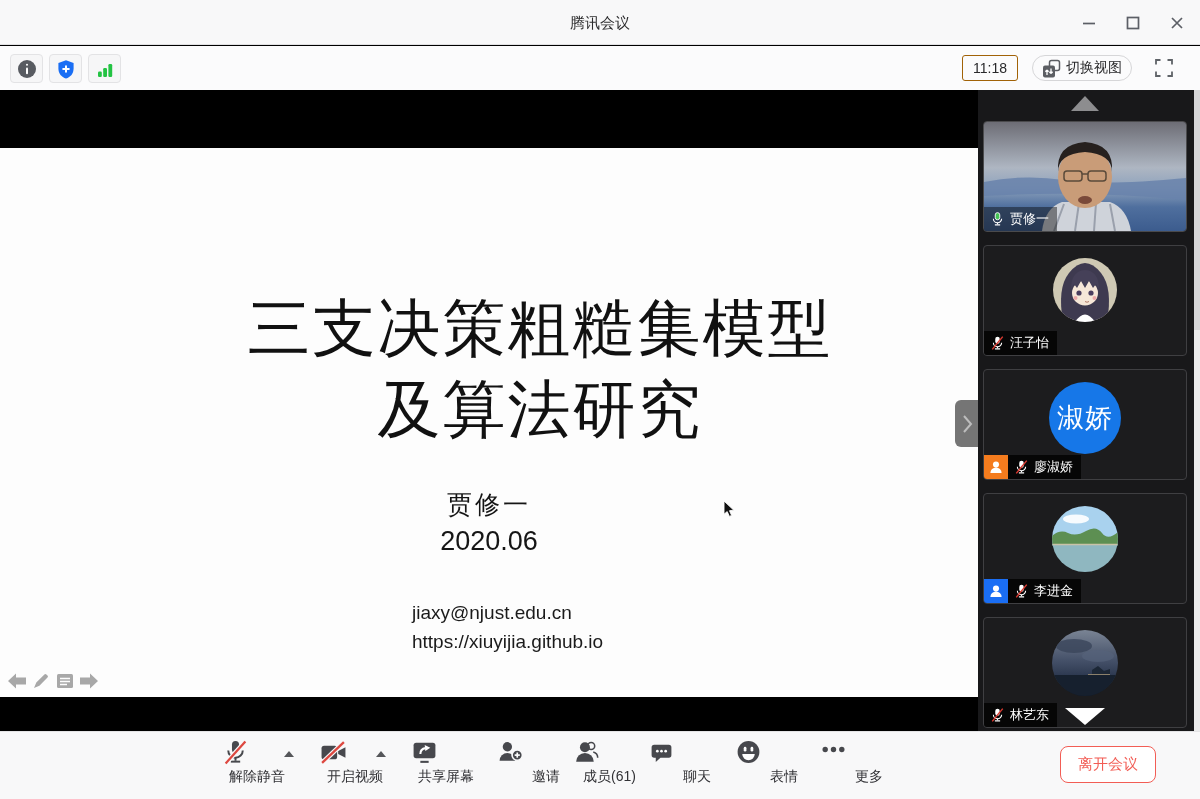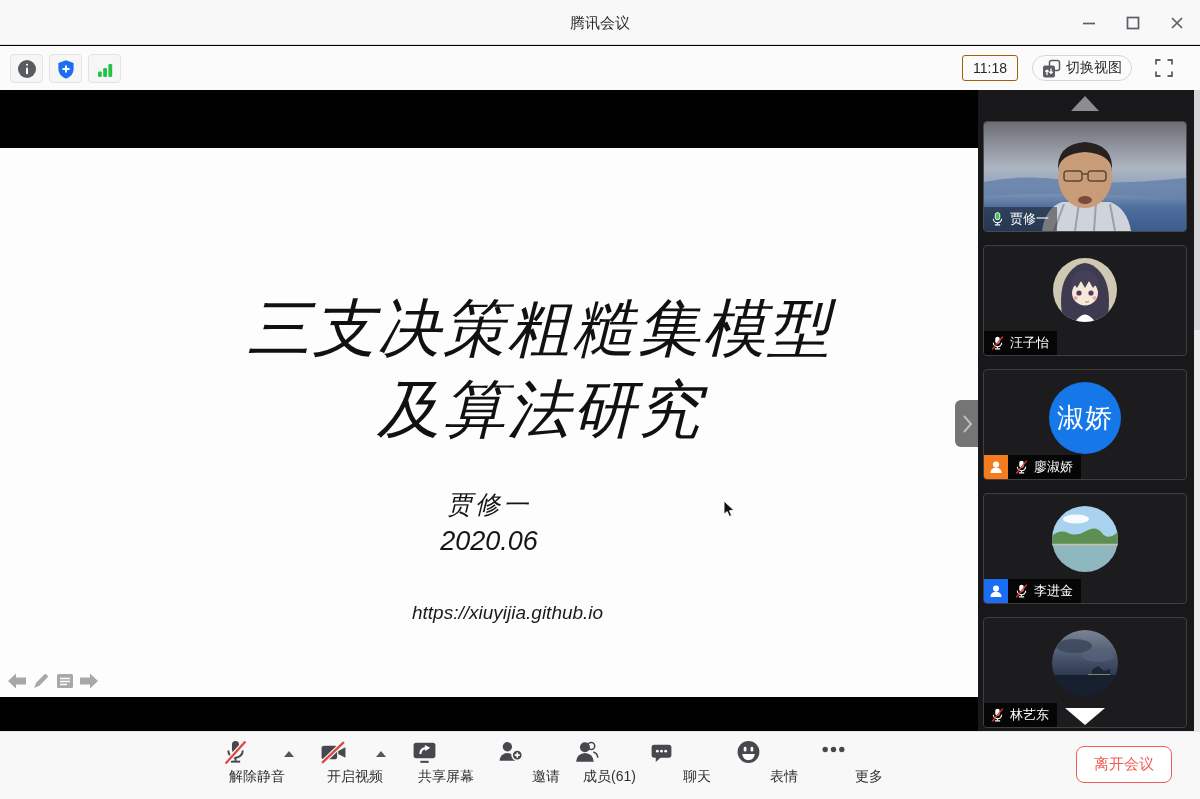--- a/index.html
+++ b/index.html
@@ -25,21 +25,21 @@
     border:1px solid #a16207; border-radius:3px; background:#fbfbfc;
     font-size:14px; color:#28282a; text-align:center; line-height:24px; }
   .switch-view { position:absolute; left:1032px; top:9px; height:26px;
     border:1px solid #d6d6d8; border-radius:13px; background:#fbfbfc;
     display:flex; align-items:center; gap:5px; padding:0 9px; font-size:14px; color:#2b2b2d; }
   .fullscreen-btn { position:absolute; left:1150px; top:8px; width:28px; height:28px;
     display:flex; align-items:center; justify-content:center; }
 
   
   .stage { position:absolute; left:0; top:90px; width:978px; height:641px; background:#000; }
-  .slide { position:absolute; left:0; top:58px; width:978px; height:549px; background:#fdfdfd; color:#161616;font-style:italic; }
+  .slide { position:absolute; left:0; top:58px; width:978px; height:549px; background:#fdfdfd; color:#161616; }
   .slide-title { position:absolute; left:100px; top:140px; width:880px; text-align:center;
     font-size:63px; line-height:81px; font-weight:500; letter-spacing:2px; color:#111; }
   .slide-presenter { position:absolute; left:0; top:340px; width:978px; text-align:center;
     font-size:25px; letter-spacing:3px; color:#151515; }
   .slide-date { position:absolute; left:0; top:378px; width:978px; text-align:center;
     font-size:27px; color:#151515; }
   .slide-contact { position:absolute; left:412px; top:450px; font-size:19px; line-height:29px; color:#1b1b1b; }
   .slide-nav { position:absolute; left:6px; bottom:6px; display:flex; gap:3px; }
   .slide-nav .nav-ic { width:21px; height:21px; display:flex; align-items:center; justify-content:center; cursor:pointer; }
 
@@ -75,21 +75,21 @@
   .bottombar { position:absolute; left:0; top:731px; width:1200px; height:68px;
     background:#f8f8f9; border-top:1px solid #e4e4e6; }
   .bb-item { position:absolute; top:1px; width:100px; text-align:right; cursor:pointer; }
   .bb-icon { height:33px; display:flex; align-items:flex-end; justify-content:center; }
   .bb-label { font-size:14px; color:#323236; margin-top:2px; }
   .caret-up { position:absolute; top:19px; width:0; height:0;
     border-left:5px solid transparent; border-right:5px solid transparent;
     border-bottom:6px solid #55565a; cursor:pointer; }
   .leave-btn { position:absolute; left:1060px; top:14px; width:96px; height:37px;
     background:#fff; border:1px solid #f25d55; border-radius:8px;
-    font-size:15px; color:#f25d55; display:flex; align-items:center; justify-content:center; cursor:pointer;margin-left:16px; }
+    font-size:15px; color:#f25d55; display:flex; align-items:center; justify-content:center; cursor:pointer; }
 
   .cursor-arrow { position:absolute; left:723px; top:500px; z-index:50; pointer-events:none; }
 </style>
 </head>
 <body>
 
 <div id="app">
 
   <div class="titlebar">
     <div class="title">腾讯会议</div>
@@ -155,20 +155,21 @@
 
   <div class="stage">
     <div class="slide">
       <div class="slide-title">
         <div>三支决策粗糙集模型</div>
         <div>及算法研究</div>
       </div>
       <div class="slide-presenter">贾修一</div>
       <div class="slide-date">2020.06</div>
       <div class="slide-contact">
+        <div>jiaxy@njust.edu.cn</div>
         <div>https://xiuyijia.github.io</div>
       </div>
       <div class="slide-nav">
         <div class="nav-ic">
           <svg width="20" height="20" viewBox="0 0 20 20">
             <path d="M1 10 L9 2.5 V6.5 H19 V13.5 H9 V17.5 Z" fill="#a8a8a8"></path>
           </svg>
         </div>
         <div class="nav-ic">
           <svg width="20" height="20" viewBox="0 0 20 20">

